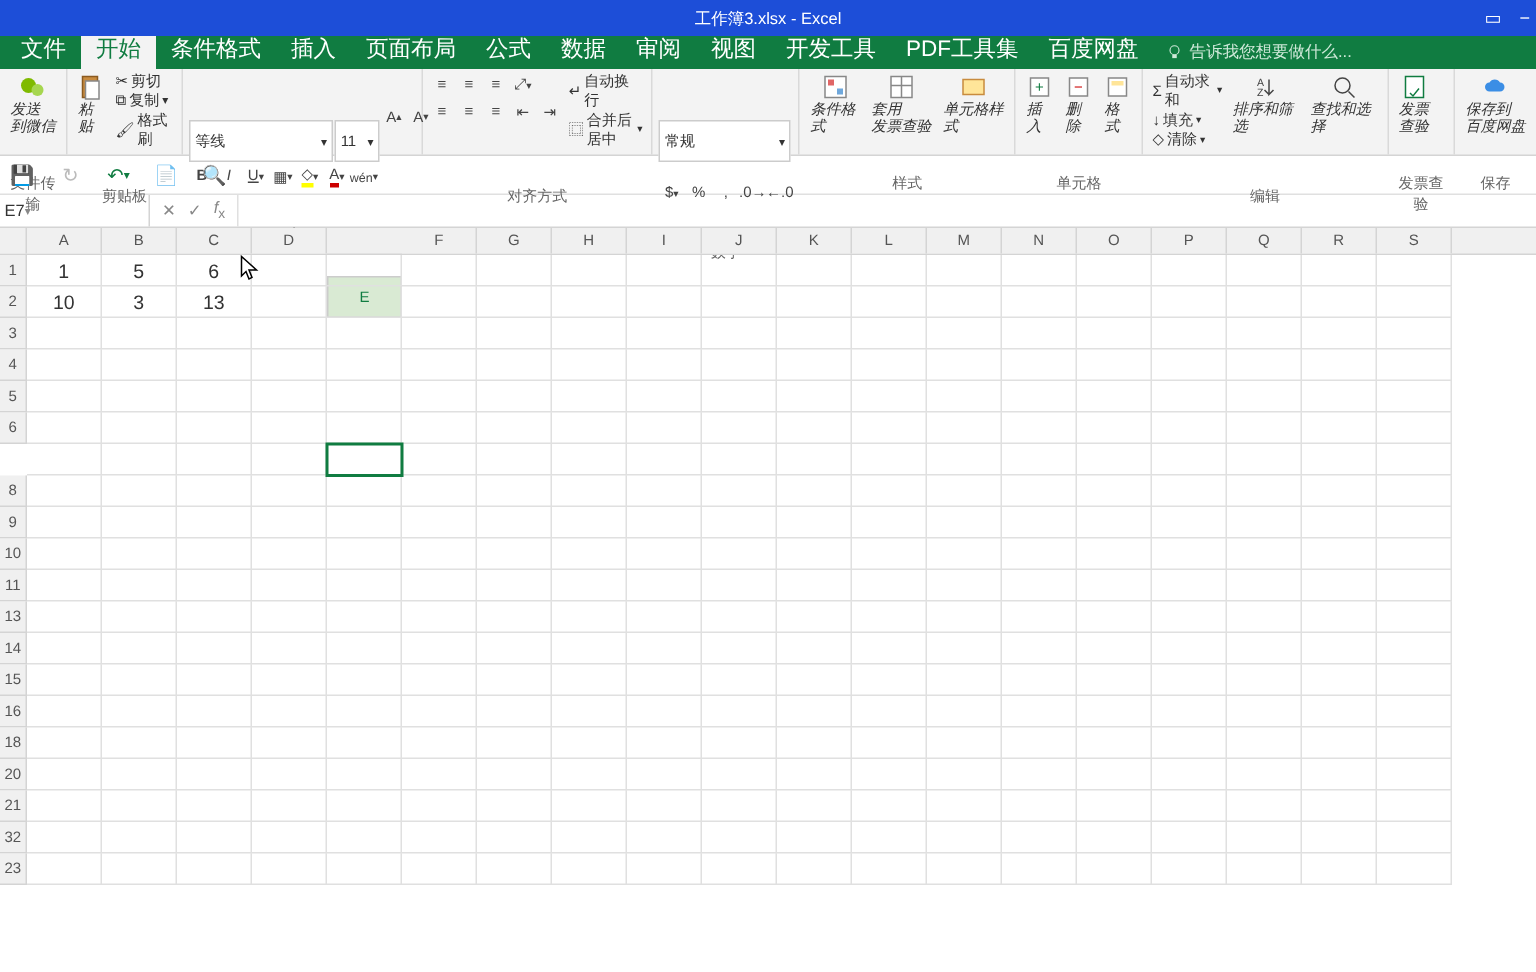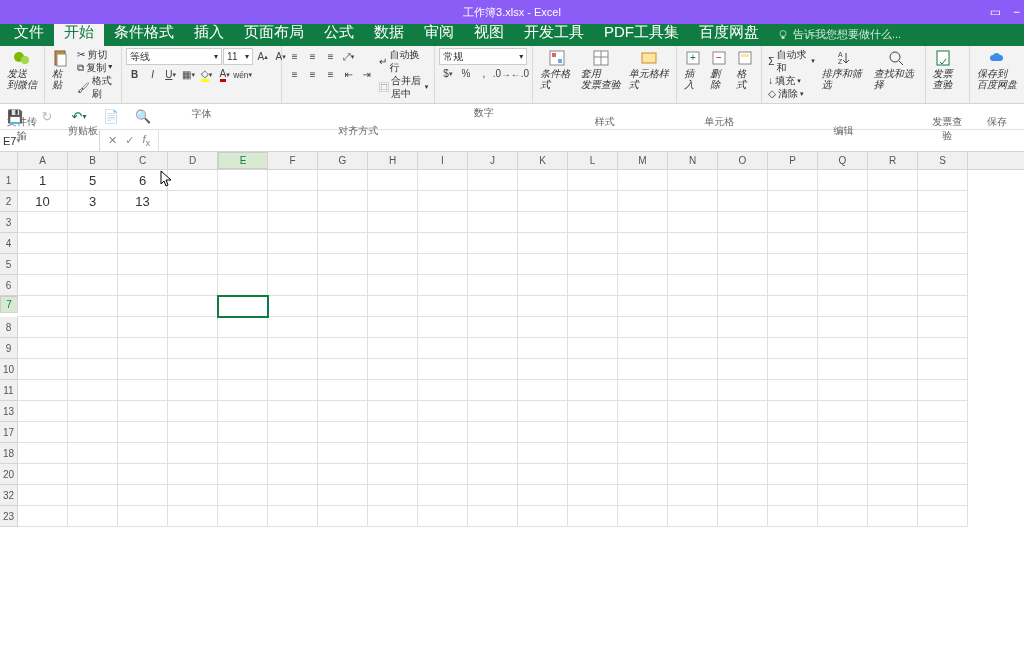--- a/index.html
+++ b/index.html
@@ -1,19 +1,19 @@
 <!DOCTYPE html>
 <html><head>
 <meta charset="utf-8">
 <style>
   * { box-sizing: border-box; margin: 0; padding: 0; font-family: "Microsoft YaHei", "Segoe UI", sans-serif; }
   body { width: 1024px; height: 648px; overflow: hidden; background: #fff; font-size: 11px; color: #333; }
 
   
-  .titlebar { height: 24px; background: #8b5cf6; display: flex; align-items: center; position: relative; }
+  .titlebar { height: 24px; background: #1d4ed8; display: flex; align-items: center; position: relative; }
   .titlebar .title { position: absolute; left: 50%; transform: translateX(-50%); color: #fff; font-size: 11px; }
   .titlebar .win-controls { position: absolute; right: 4px; display: flex; gap: 12px; color: #fff; font-size: 12px; }
   .titlebar .win-controls span { cursor: pointer; }
 
   
   .menubar { height: 22px; background: #107c41; display: flex; align-items: flex-end; padding-left: 4px; }
   .menubar .tab { padding: 4px 10px; color: #fff; font-size: 15px; cursor: pointer; }
   .menubar .tab.active { background: #f3f3f3; color: #107c41; }
   .menubar .tell-me { color: #cfe9d9; font-size: 11px; padding: 4px 8px; display: flex; align-items: center; gap: 4px; }
   .menubar .tell-me svg { width: 12px; height: 12px; }
@@ -21,21 +21,21 @@
   
   .ribbon { height: 58px; background: #f3f3f3; border-bottom: 1px solid #d4d4d4; display: flex; font-size: 10px; }
   .group { border-right: 1px solid #d9d9d9; padding: 2px 4px 1px; display: flex; flex-direction: column; justify-content: space-between; }
   .group-body { display: flex; align-items: flex-start; gap: 2px; flex: 1; }
   .group-label { text-align: center; color: #666; font-size: 10px; margin-top: 24px; }
   .big-btn { display: flex; flex-direction: column; align-items: center; gap: 1px; padding: 1px 3px; cursor: pointer; }
   .big-btn .ic { width: 18px; height: 18px; display: flex; align-items: center; justify-content: center; }
   .big-btn span { font-size: 10px; line-height: 1.1; font-style: italic; }
   .stack { display: flex; flex-direction: column; gap: 0px; }
   .stack-row { display: flex; align-items: center; gap: 2px; padding: 0 2px; cursor: pointer; font-size: 10px; line-height: 1.3; }
-  .sel { height: 17px; border: 1px solid #ccc; background: #fff; font-size: 10px; padding: 0 3px; display: flex; align-items: center; justify-content: space-between; }
+  .sel { height: 28px; border: 1px solid #ccc; background: #fff; font-size: 10px; padding: 0 3px; display: flex; align-items: center; justify-content: space-between; margin-top: 32px; }
   .mini-btn { width: 17px; height: 17px; display: inline-flex; align-items: center; justify-content: center; border: 1px solid transparent; cursor: pointer; font-size: 10px; color: #444; }
   .row { display: flex; gap: 1px; align-items: center; }
 
   
   .qat { height: 26px; background: #fff; border-bottom: 1px solid #e0e0e0; display: flex; align-items: center; padding: 0 6px; gap: 14px; }
   .qat .qbtn { width: 18px; height: 18px; display: flex; align-items: center; justify-content: center; cursor: pointer; color: #555; font-size: 13px; }
 
   
   .formula-bar { height: 22px; background: #fff; border-bottom: 1px solid #d4d4d4; display: flex; align-items: stretch; }
   .name-box { width: 100px; border-right: 1px solid #d4d4d4; display: flex; align-items: center; padding: 0 3px; font-size: 11px; }
@@ -207,21 +207,21 @@
             <span>⿴</span>
             <span>合并后居中</span>
             <span style="font-size:7px">▾</span>
           </div>
       </div>
     </div>
     <div class="group-label">对齐方式</div>
   </div>
 
   <div class="group">
-    <div class="group-body" style="flex-direction:column;gap:0">
+    <div class="group-body" style="flex-direction:column;gap:12px">
       <div class="sel" style="width:88px">
           <span>常规</span>
           <span style="font-size:8px">▾</span>
         </div>
       <div class="row">
         <div class="mini-btn">$<span style="font-size:7px">▾</span></div>
         <div class="mini-btn">%</div>
         <div class="mini-btn">,</div>
         <div class="mini-btn">.0→</div>
         <div class="mini-btn">←.0</div>
@@ -675,21 +675,65 @@
         <div class="cell"></div>
         <div class="cell"></div>
         <div class="cell"></div>
         <div class="cell"></div>
         <div class="cell"></div>
         <div class="cell"></div>
         <div class="cell"></div>
         <div class="cell"></div>
       </div>
       <div class="row-g">
-        <div class="rowhead">17</div>
+        <div class="rowhead">14</div>
+        <div class="cell"></div>
+        <div class="cell"></div>
+        <div class="cell"></div>
+        <div class="cell"></div>
+        <div class="cell"></div>
+        <div class="cell"></div>
+        <div class="cell"></div>
+        <div class="cell"></div>
+        <div class="cell"></div>
+        <div class="cell"></div>
+        <div class="cell"></div>
+        <div class="cell"></div>
+        <div class="cell"></div>
+        <div class="cell"></div>
+        <div class="cell"></div>
+        <div class="cell"></div>
+        <div class="cell"></div>
+        <div class="cell"></div>
+        <div class="cell"></div>
+      </div>
+      <div class="row-g">
+        <div class="rowhead">15</div>
+        <div class="cell"></div>
+        <div class="cell"></div>
+        <div class="cell"></div>
+        <div class="cell"></div>
+        <div class="cell"></div>
+        <div class="cell"></div>
+        <div class="cell"></div>
+        <div class="cell"></div>
+        <div class="cell"></div>
+        <div class="cell"></div>
+        <div class="cell"></div>
+        <div class="cell"></div>
+        <div class="cell"></div>
+        <div class="cell"></div>
+        <div class="cell"></div>
+        <div class="cell"></div>
+        <div class="cell"></div>
+        <div class="cell"></div>
+        <div class="cell"></div>
+      </div>
+      <div class="row-g">
+        <div class="rowhead">16</div>
         <div class="cell"></div>
         <div class="cell"></div>
         <div class="cell"></div>
         <div class="cell"></div>
         <div class="cell"></div>
         <div class="cell"></div>
         <div class="cell"></div>
         <div class="cell"></div>
         <div class="cell"></div>
         <div class="cell"></div>
@@ -720,20 +764,42 @@
         <div class="cell"></div>
         <div class="cell"></div>
         <div class="cell"></div>
         <div class="cell"></div>
         <div class="cell"></div>
         <div class="cell"></div>
         <div class="cell"></div>
       </div>
       <div class="row-g">
         <div class="rowhead">20</div>
+        <div class="cell"></div>
+        <div class="cell"></div>
+        <div class="cell"></div>
+        <div class="cell"></div>
+        <div class="cell"></div>
+        <div class="cell"></div>
+        <div class="cell"></div>
+        <div class="cell"></div>
+        <div class="cell"></div>
+        <div class="cell"></div>
+        <div class="cell"></div>
+        <div class="cell"></div>
+        <div class="cell"></div>
+        <div class="cell"></div>
+        <div class="cell"></div>
+        <div class="cell"></div>
+        <div class="cell"></div>
+        <div class="cell"></div>
+        <div class="cell"></div>
+      </div>
+      <div class="row-g">
+        <div class="rowhead">21</div>
         <div class="cell"></div>
         <div class="cell"></div>
         <div class="cell"></div>
         <div class="cell"></div>
         <div class="cell"></div>
         <div class="cell"></div>
         <div class="cell"></div>
         <div class="cell"></div>
         <div class="cell"></div>
         <div class="cell"></div>

